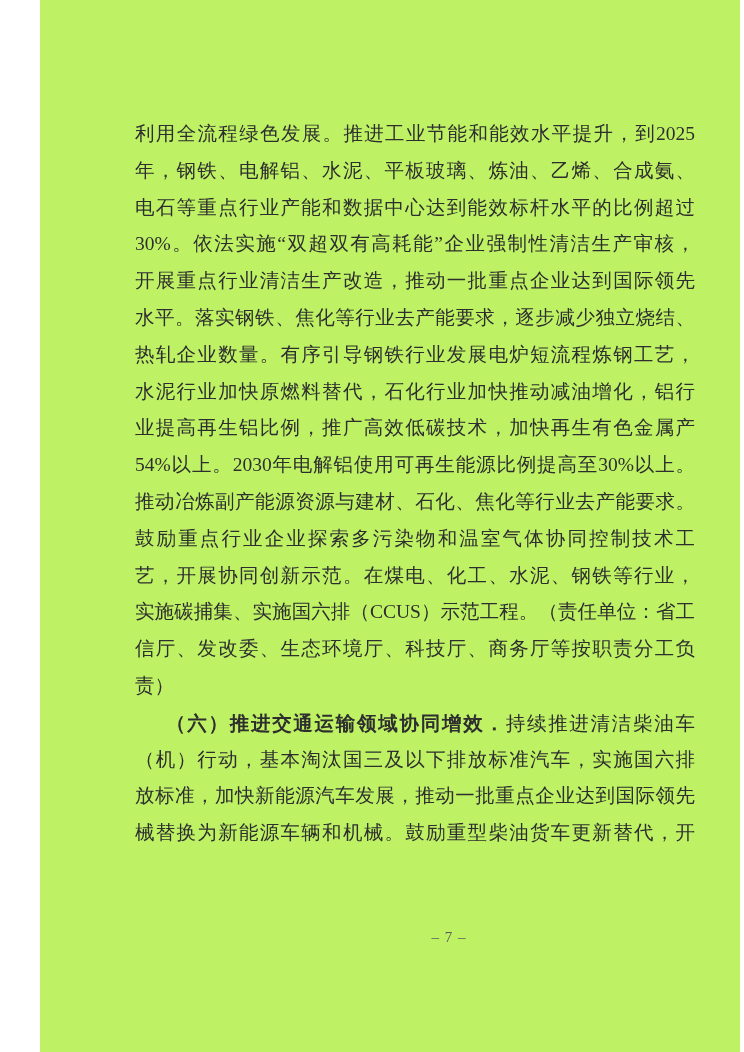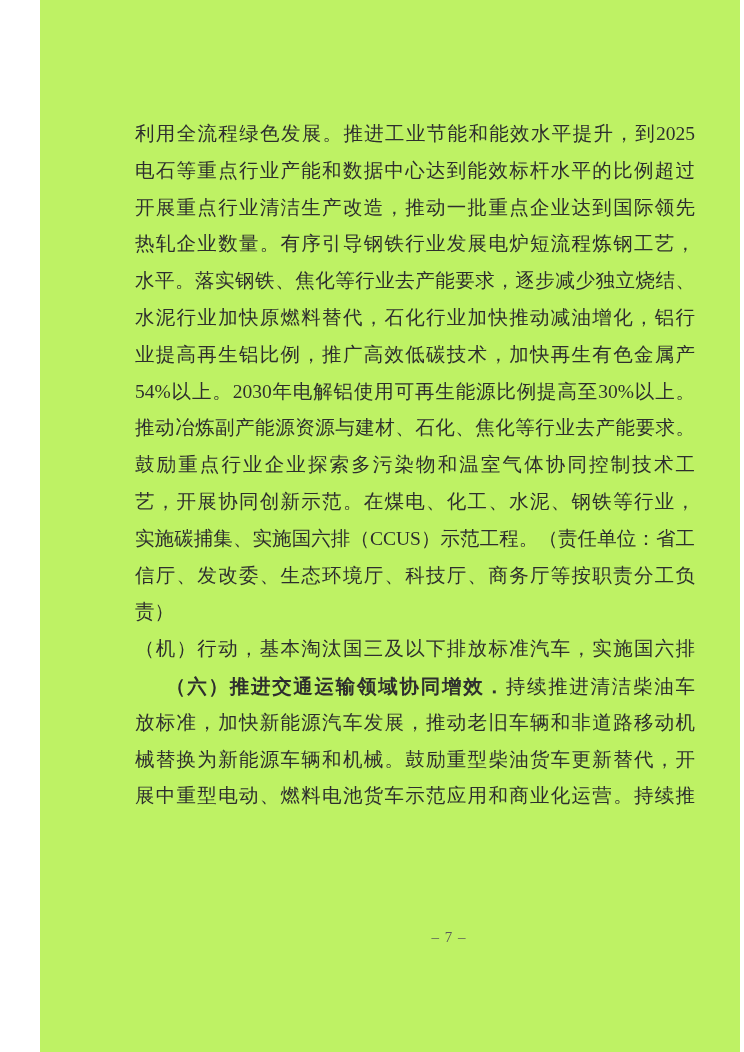--- a/index.html
+++ b/index.html
@@ -56,33 +56,34 @@
     color: #5a5a5a;
     font-family: "Liberation Serif", "DejaVu Serif", serif;
   }
 </style>
 </head>
 <body>
 
 <div class="page">
   <div class="doc-body">
       <div class="line just"><span>利用全流程绿色发展。推进工业节能和能效水平提升，到2025</span></div>
+      <div class="line just"><span>年，钢铁、电解铝、水泥、平板玻璃、炼油、乙烯、合成氨、</span></div>
       <div class="line just"><span>电石等重点行业产能和数据中心达到能效标杆水平的比例超过</span></div>
+      <div class="line just"><span>30%。依法实施“双超双有高耗能”企业强制性清洁生产审核，</span></div>
       <div class="line just"><span>开展重点行业清洁生产改造，推动一批重点企业达到国际领先</span></div>
+      <div class="line just"><span>水平。落实钢铁、焦化等行业去产能要求，逐步减少独立烧结、</span></div>
       <div class="line just"><span>热轧企业数量。有序引导钢铁行业发展电炉短流程炼钢工艺，</span></div>
-      <div class="line just"><span>水平。落实钢铁、焦化等行业去产能要求，逐步减少独立烧结、</span></div>
       <div class="line just"><span>水泥行业加快原燃料替代，石化行业加快推动减油增化，铝行</span></div>
       <div class="line just"><span>业提高再生铝比例，推广高效低碳技术，加快再生有色金属产</span></div>
       <div class="line just"><span>54%以上。2030年电解铝使用可再生能源比例提高至30%以上。</span></div>
       <div class="line just"><span>推动冶炼副产能源资源与建材、石化、焦化等行业去产能要求。</span></div>
       <div class="line just"><span>鼓励重点行业企业探索多污染物和温室气体协同控制技术工</span></div>
       <div class="line just"><span>艺，开展协同创新示范。在煤电、化工、水泥、钢铁等行业，</span></div>
       <div class="line just"><span>实施碳捕集、实施国六排（CCUS）示范工程。（责任单位：省工</span></div>
       <div class="line just"><span>信厅、发改委、生态环境厅、科技厅、商务厅等按职责分工负</span></div>
       <div class="line left"><span>责）</span></div>
+      <div class="line just indent"><span class="heading-bold">（六）推进交通运输领域协同增效．</span><span>持续推进清洁柴油车</span></div>
       <div class="line just"><span>（机）行动，基本淘汰国三及以下排放标准汽车，实施国六排</span></div>
-      <div class="line just indent"><span class="heading-bold">（六）推进交通运输领域协同增效．</span><span>持续推进清洁柴油车</span></div>
-      <div class="line just"><span>放标准，加快新能源汽车发展，推动老旧车辆和非道路移动机</span></div>
+      <div class="line just"><span>放标准，加快新能源汽车发展，推动一批重点企业达到国际领先</span></div>
       <div class="line just"><span>械替换为新能源车辆和机械。鼓励重型柴油货车更新替代，开</span></div>
-      <div class="line just"><span>展中重型电动、燃料电池货车示范应用和商业化运营。持续推</span></div>
     </div>
   <div class="footer">– 7 –</div>
 </div>
 
 </body></html>

